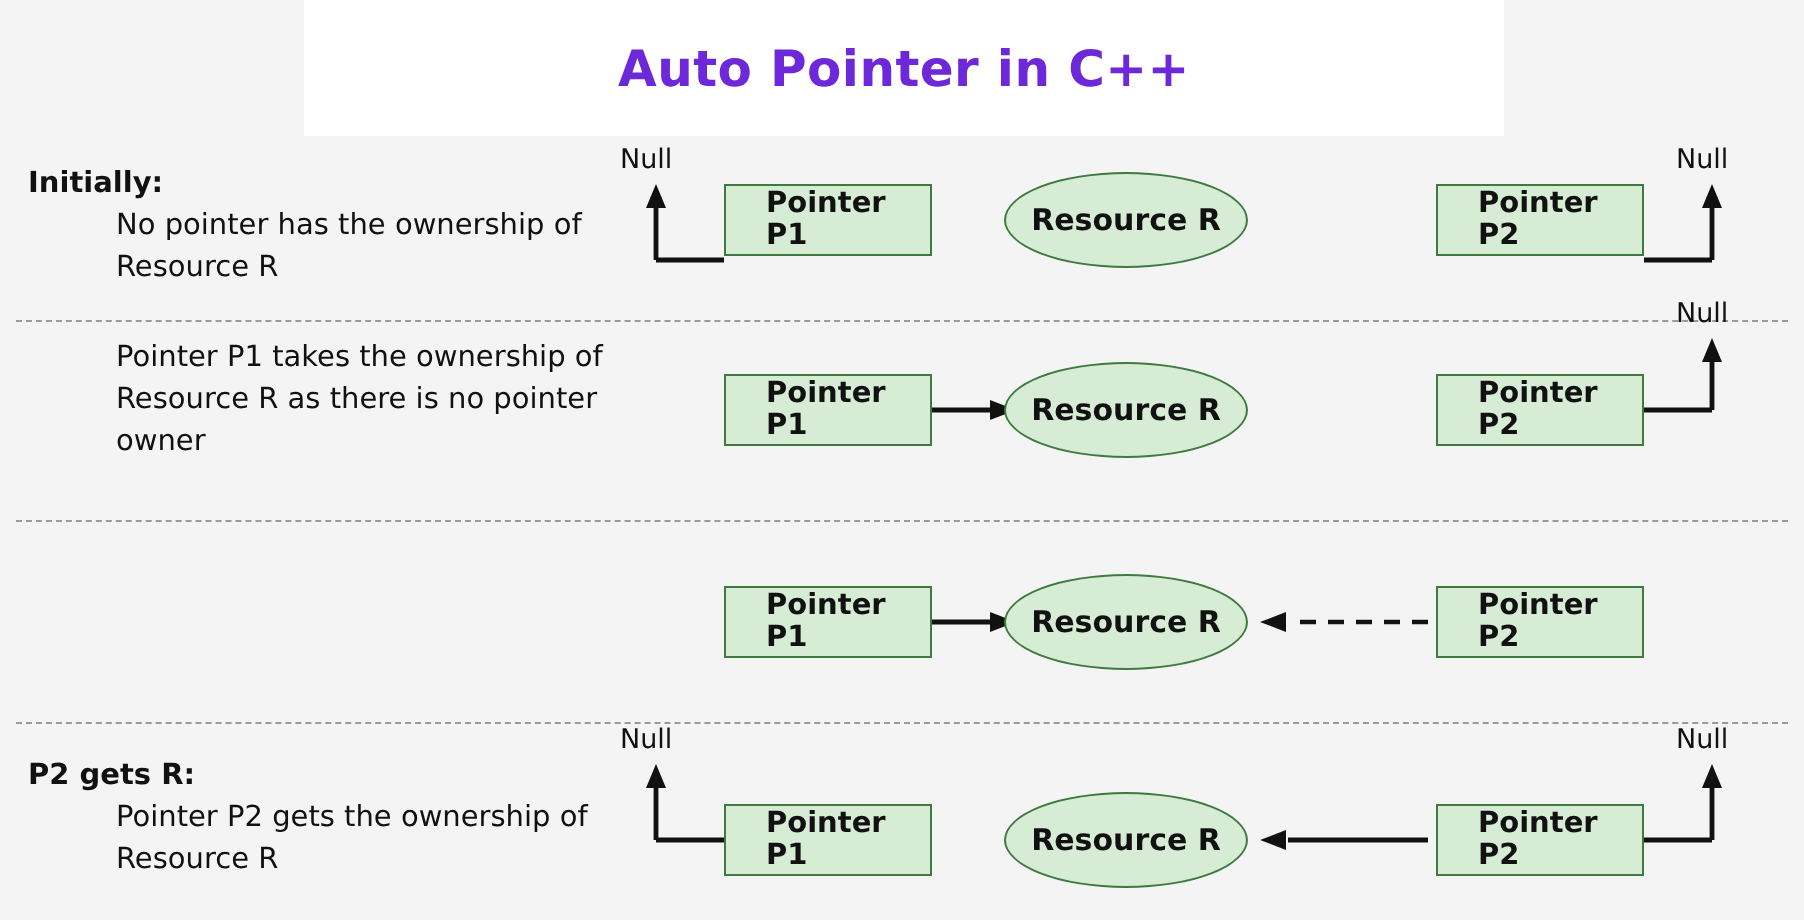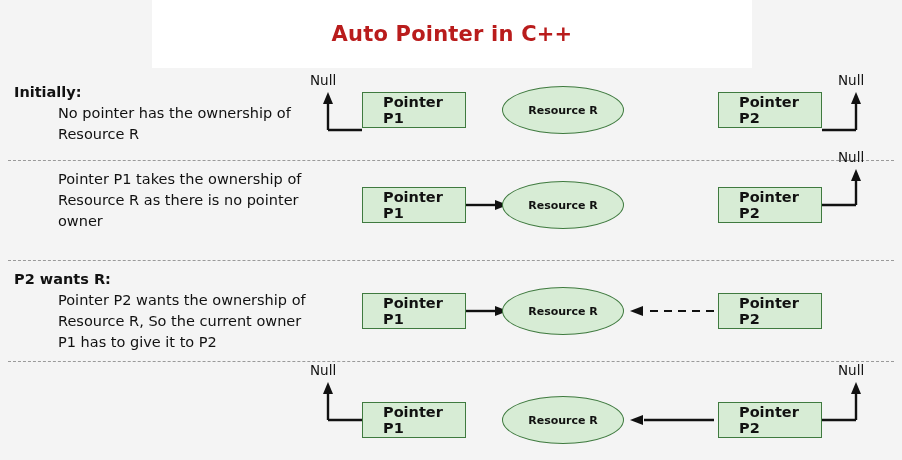--- a/index.html
+++ b/index.html
@@ -20,24 +20,24 @@
     left: 152px;
     top: 0;
     width: 600px;
     height: 68px;
     background: #ffffff;
     display: flex;
     align-items: center;
     justify-content: center;
   }
   .title-text {
-    font-size: 21px;
+    font-size: 25px;
     font-weight: bold;
     letter-spacing: 0.2px;
-    color: #b91c1c;
+    color: #6d28d9;
   }
   .rows {
     position: absolute;
     left: 0;
     top: 68px;
     width: 818px;
     height: 392px;
   }
   .row {
     position: absolute;
@@ -94,21 +94,21 @@
     position: absolute;
     width: 122px;
     height: 48px;
     background: #d7ecd5;
     border: 1.5px solid #3f7a3f;
     border-radius: 50%;
     box-sizing: border-box;
     display: flex;
     align-items: center;
     justify-content: center;
-    font-size: 11px;
+    font-size: 15px;
     font-weight: bold;
     color: #111111;
   }
   .null-label {
     position: absolute;
     font-size: 13.5px;
     color: #111111;
   }
   svg.arrows {
     position: absolute;
@@ -169,41 +169,41 @@
       </svg>
       <div class="null-label" style="left:538px; top:-12px;">Null</div>
       <div class="box" style="left:62px; top:26px;">Pointer P1</div>
       <div class="ellipse" style="left:202px; top:20px;">Resource R</div>
       <div class="box" style="left:418px; top:26px;">Pointer P2</div>
     </div>
     <div class="row-sep" style="top:99px;"></div>
   </div>
 
   <div class="row" style="top:193px; height:100px;">
-    <div class="row-text" style="top:8px;">
-      <span class="head">P2 wants R:</span>
-      <span class="desc">Pointer P2 wants the ownership of Resource R, So the current owner P1 has to give it to P2</span>
-    </div>
     <div class="diagram">
       <svg class="arrows" viewBox="0 0 584 100">
 
         <path d="M 166 50 L 196 50" stroke="#111111" stroke-width="2.4" fill="none"></path>
         <path d="M 208 50 L 195 45 L 195 55 Z" fill="#111111"></path>
 
         <path d="M 414 50 L 344 50" stroke="#111111" stroke-width="2.2" fill="none" stroke-dasharray="8 6"></path>
         <path d="M 330 50 L 343 45 L 343 55 Z" fill="#111111"></path>
       </svg>
       <div class="box" style="left:62px; top:32px;">Pointer P1</div>
       <div class="ellipse" style="left:202px; top:26px;">Resource R</div>
       <div class="box" style="left:418px; top:32px;">Pointer P2</div>
     </div>
     <div class="row-sep" style="top:100px;"></div>
   </div>
 
   <div class="row" style="top:294px; height:98px;">
+    <div class="row-text" style="top:16px;">
+      <span class="head">P2 gets R:</span>
+      <span class="desc">Pointer P2 gets the ownership of Resource R</span>
+    </div>
     <div class="diagram">
       <svg class="arrows" viewBox="0 0 584 98">
 
         <path d="M 28 58 L 28 30" stroke="#111111" stroke-width="2.4" fill="none"></path>
         <path d="M 28 20 L 23 32 L 33 32 Z" fill="#111111"></path>
         <path d="M 28 58 L 62 58" stroke="#111111" stroke-width="2.4" fill="none"></path>
 
         <path d="M 556 58 L 556 30" stroke="#111111" stroke-width="2.4" fill="none"></path>
         <path d="M 556 20 L 551 32 L 561 32 Z" fill="#111111"></path>
         <path d="M 522 58 L 556 58" stroke="#111111" stroke-width="2.4" fill="none"></path>

